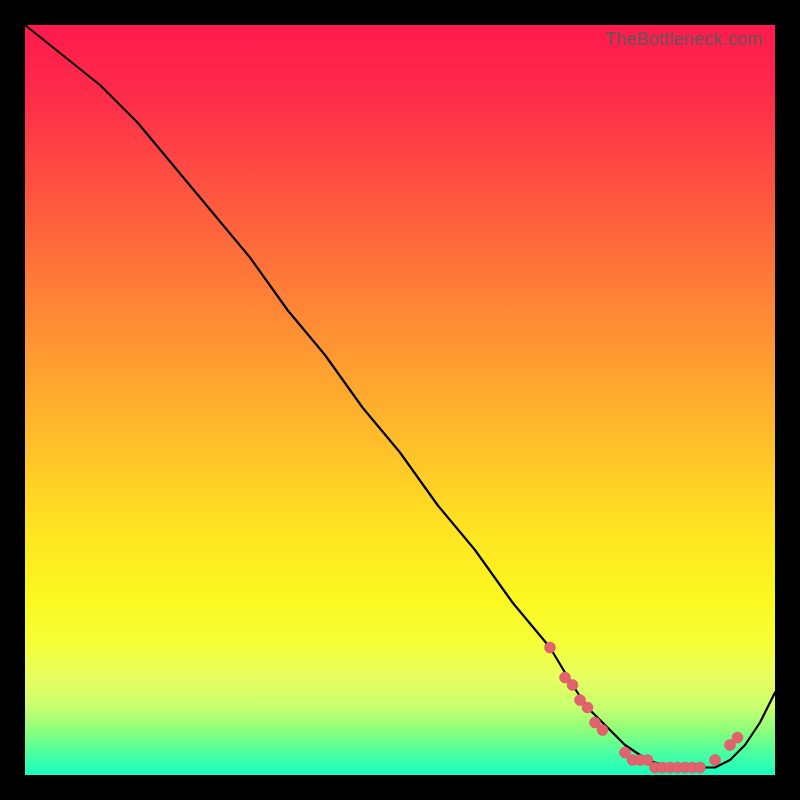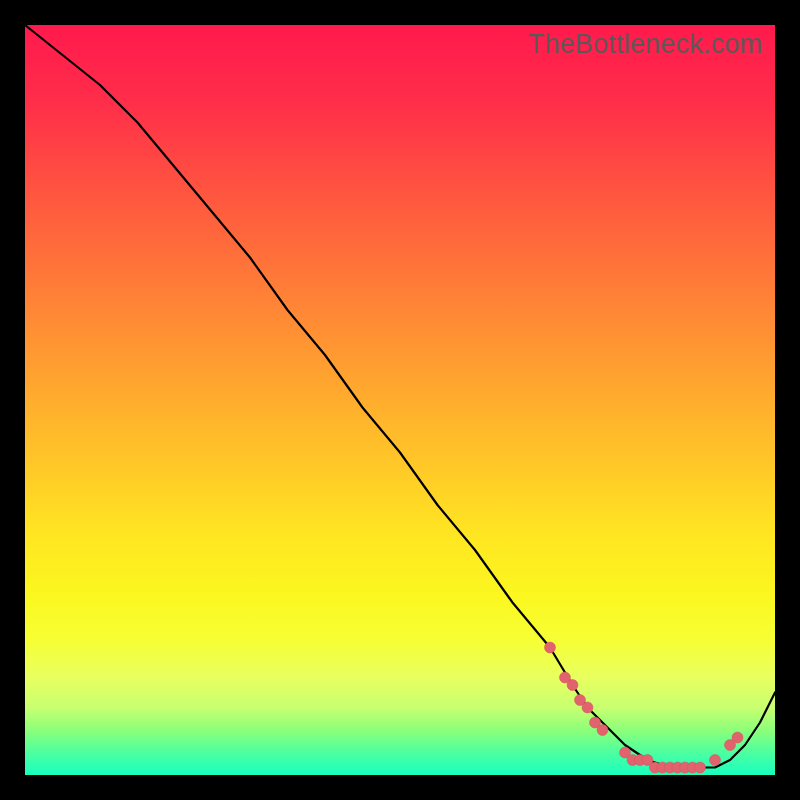--- a/index.html
+++ b/index.html
@@ -39,21 +39,21 @@
       #8dff7a 94%,
       #4dffa0 97%,
       #18ffc0 100%
     );
   }
   .watermark {
     position: absolute;
     top: 4px;
     right: 12px;
     color: #595959;
-    font-size: 27px;
+    font-size: 18px;
     letter-spacing: 0.2px;
     font-weight: 400;
     user-select: none;
     margin-left: 32px;
   }
   svg.curve {
     position: absolute;
     left: 0;
     top: 0;
     width: 750px;

